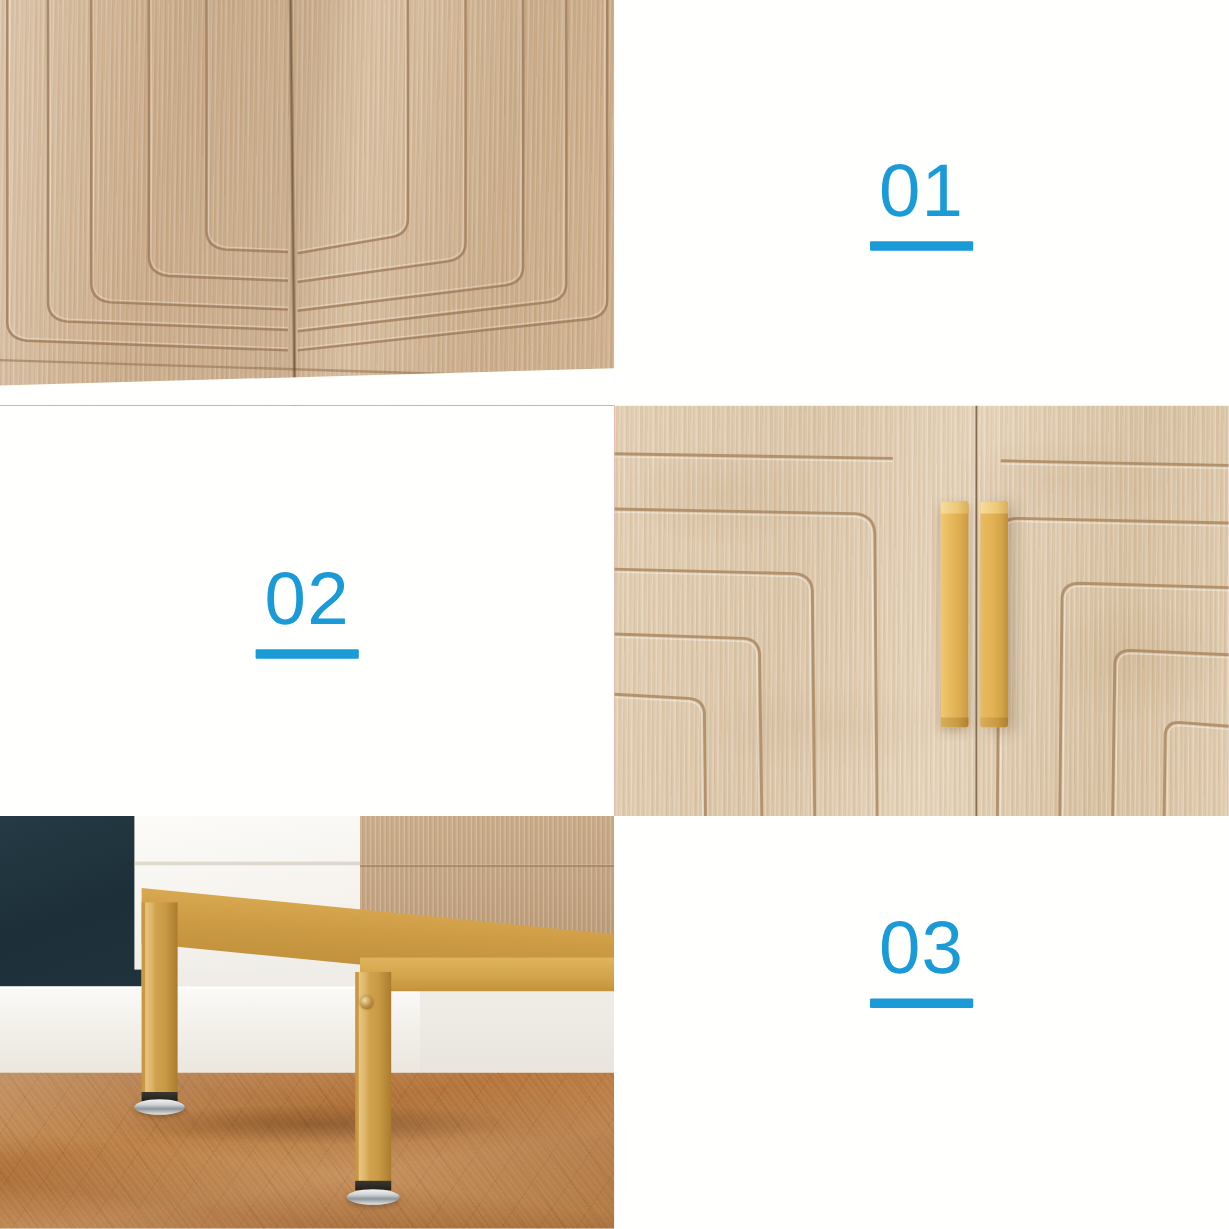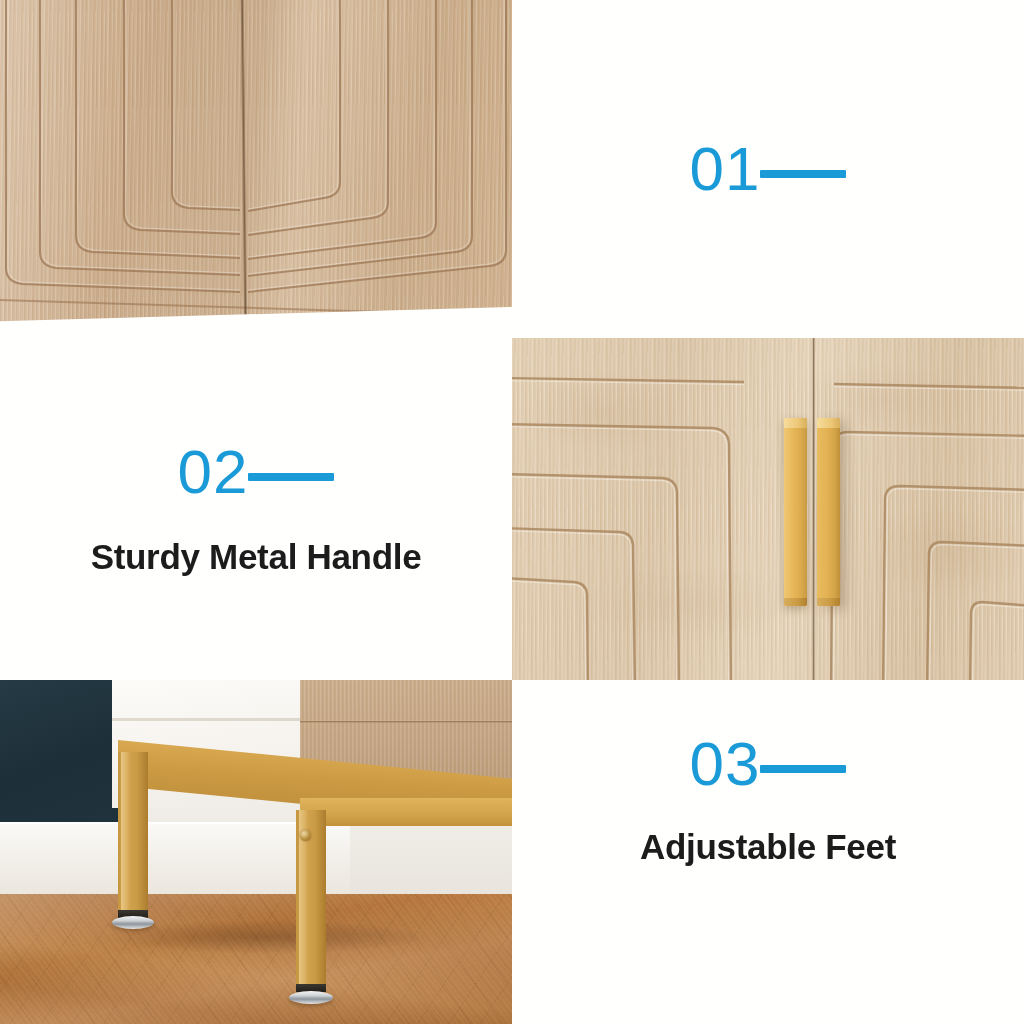--- a/index.html
+++ b/index.html
@@ -20,21 +20,21 @@
   #cell-mr{left:512px;top:338px;width:512px;height:342px;}
   #cell-bl{left:0;top:680px;width:512px;height:344px;}
   #cell-br{left:512px;top:680px;width:512px;height:240px;background:#fffffe;}
 
   
   .textpanel{
     position:absolute;left:0;top:0;width:100%;height:100%;
     display:flex;flex-direction:column;align-items:center;justify-content:center;
     background:#fffffe;
   }
-  .num-wrap{display:flex;flex-direction:row;align-items:center;}
+  .num-wrap{display:flex;flex-direction:column;align-items:center;}
   .num{
     font-size:62px;font-weight:500;letter-spacing:1px;
     line-height:1;
     color:#1a9ad7;
     font-family:"Liberation Sans","DejaVu Sans",sans-serif;
   }
   .num-rule{
     margin-top:10px;
     width:86px;height:8px;background:#1a9ad7;border-radius:1px;
   }
@@ -285,21 +285,20 @@
       </div>
     </div>
   </div>
 
   <div class="cell" id="cell-ml">
     <div class="textpanel" id="panel-02">
       <div class="num-wrap">
         <div class="num">02</div>
         <div class="num-rule"></div>
       </div>
-      <div class="caption">Sturdy Metal Handle</div>
     </div>
   </div>
 
   <div class="cell" id="cell-mr">
     <div class="wood2"></div>
     <div class="wood2-blotch"></div>
 
     <svg width="512" height="342" style="position:absolute;left:0;top:0;">
 
       <g fill="none" stroke="#a8845c" stroke-opacity="0.80" stroke-width="2.4" stroke-linejoin="round">
@@ -379,17 +378,16 @@
       </div>
     </div>
   </div>
 
   <div class="cell" id="cell-br">
     <div class="textpanel" id="panel-03">
       <div class="num-wrap">
         <div class="num">03</div>
         <div class="num-rule"></div>
       </div>
-      <div class="caption">Adjustable Feet</div>
     </div>
   </div>
 
 </div>
 
 </body></html>

